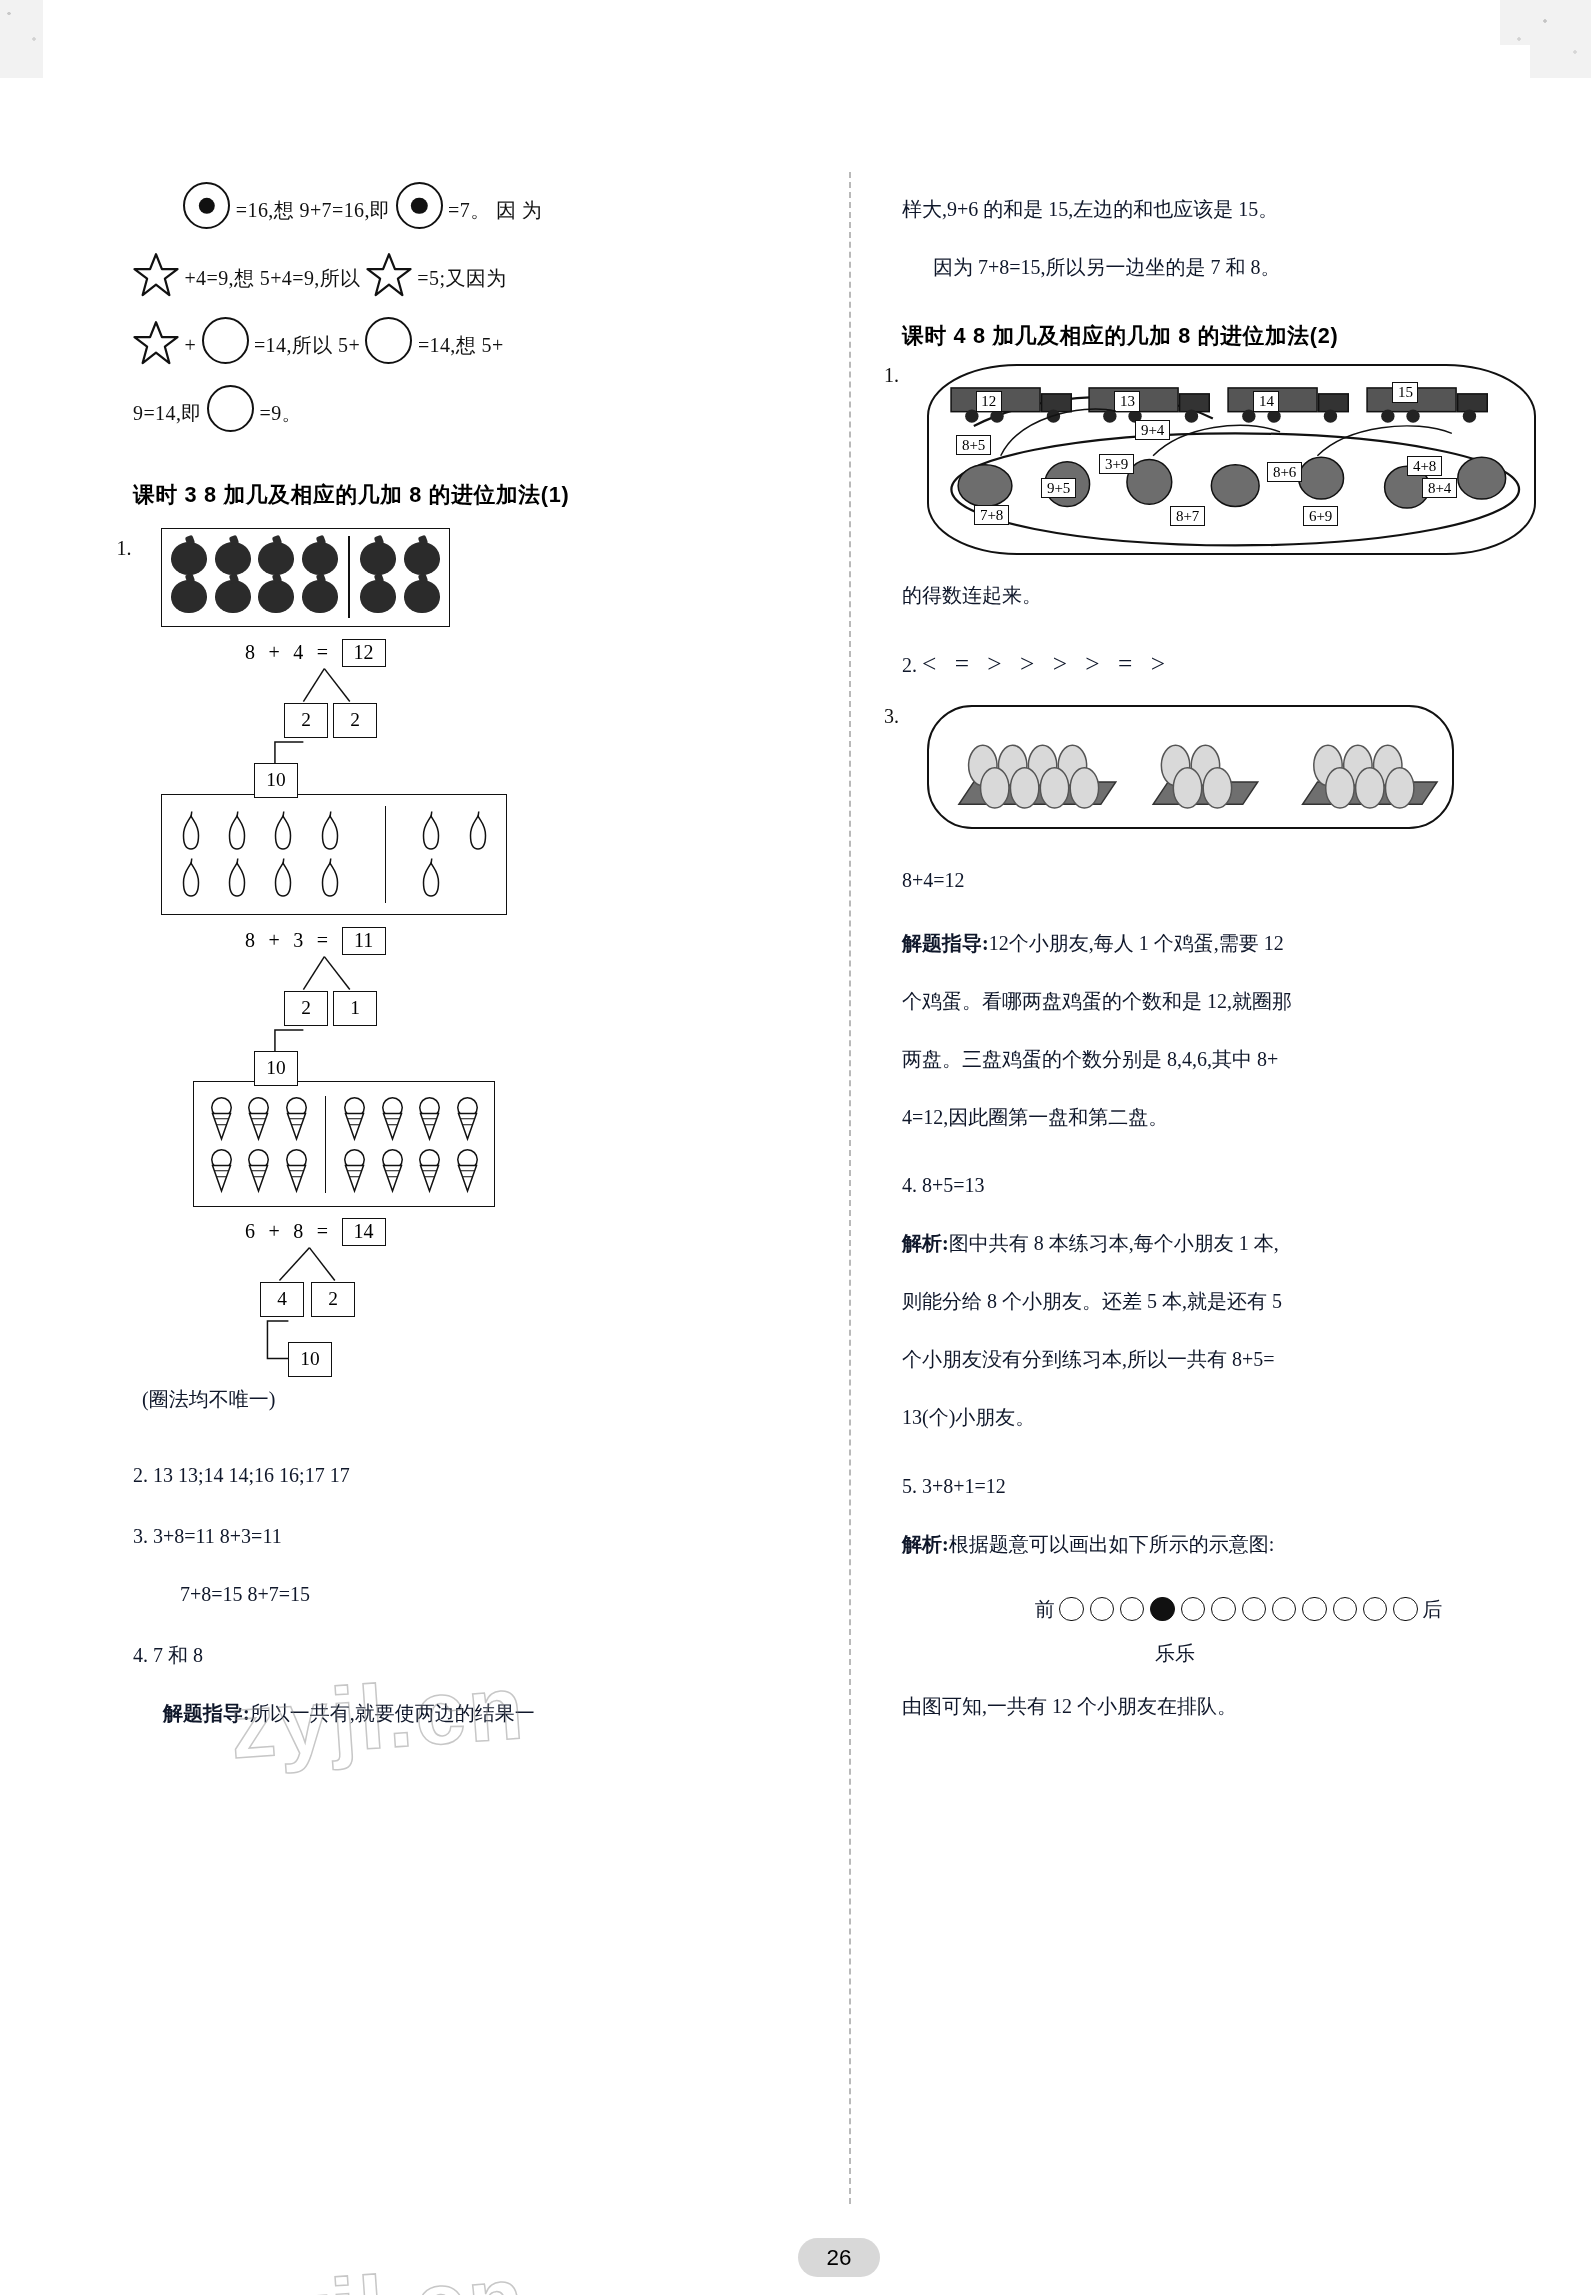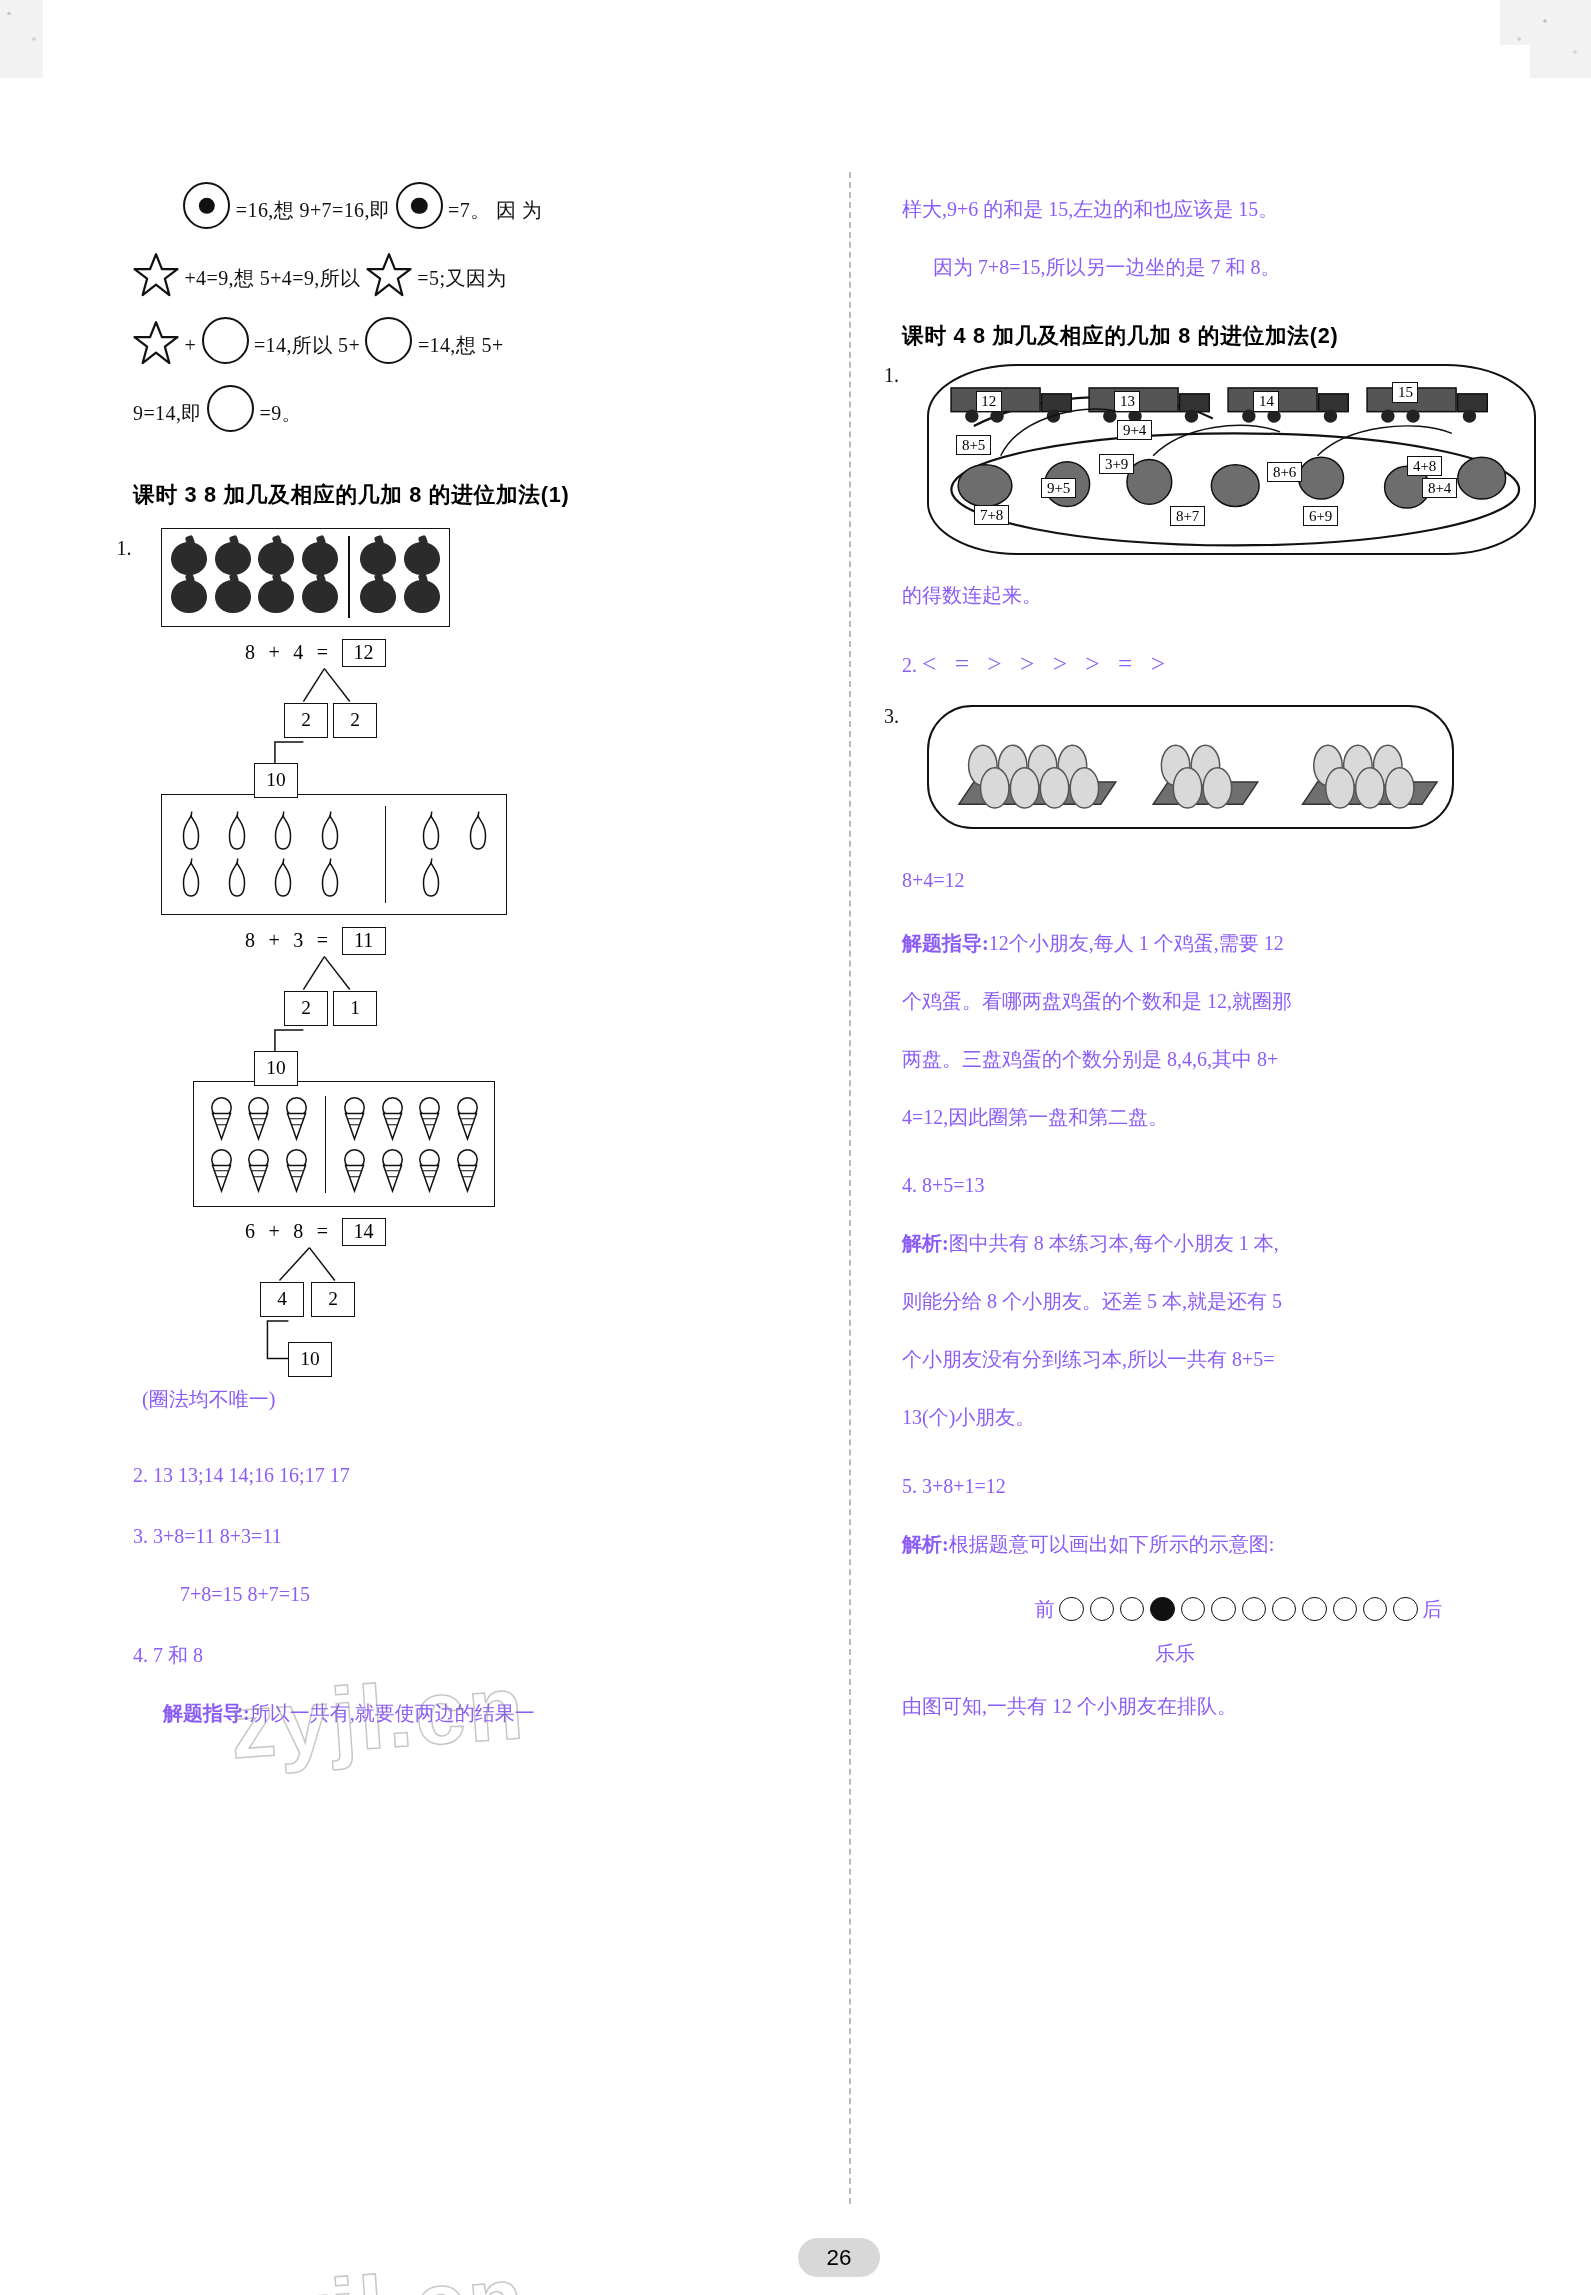--- a/index.html
+++ b/index.html
@@ -38,21 +38,21 @@
     position:absolute;left:806px;top:127px;height:2032px;width:0;
     border-left:2.2px dashed #b9b9b9;
   }
   .col-left{position:absolute;left:90px;top:135px;width:695px;}
   .col-right{position:absolute;left:859px;top:135px;width:673px;}
 
   .line{
     font-size:20px;line-height:60px;color:#111;
     letter-spacing:0.4px;
   }
-  .ln{font-size:20px;color:#8b5cf6;line-height:58px;}
+  .ln{font-size:20px;color:#0f172a;line-height:58px;}
   .sec-title{
     font-weight:bold;font-size:21.7px;color:#000;margin:19.4px 0 6px 0;
     font-family:"Liberation Sans", sans-serif;
     letter-spacing:0.7px;
   }
   .qnum{font-size:20px;color:#111;}
   .hint-label{font-weight:bold;}
 
   
   .circ-dot{
@@ -586,21 +586,21 @@
               <path d="M96 120 C 120 70, 200 50, 250 60"></path>
               <path d="M300 120 C 340 80, 420 70, 470 88"></path>
               <path d="M520 120 C 560 80, 650 70, 700 90"></path>
             </g>
           </svg>
 
           <div class="tag" style="left:27px;top:69px;">8+5</div>
           <div class="tag" style="left:45px;top:139px;">7+8</div>
           <div class="tag" style="left:112px;top:112px;">9+5</div>
           <div class="tag" style="left:170px;top:88px;">3+9</div>
-          <div class="tag" style="left:188px;top:54px;">9+4</div>
+          <div class="tag" style="left:206px;top:54px;">9+4</div>
           <div class="tag" style="left:241px;top:140px;">8+7</div>
           <div class="tag" style="left:338px;top:96px;">8+6</div>
           <div class="tag" style="left:374px;top:140px;">6+9</div>
           <div class="tag" style="left:478px;top:90px;">4+8</div>
           <div class="tag" style="left:493px;top:112px;">8+4</div>
         </div>
       </div>
 
       <div class="ln">的得数连起来。</div>
 

